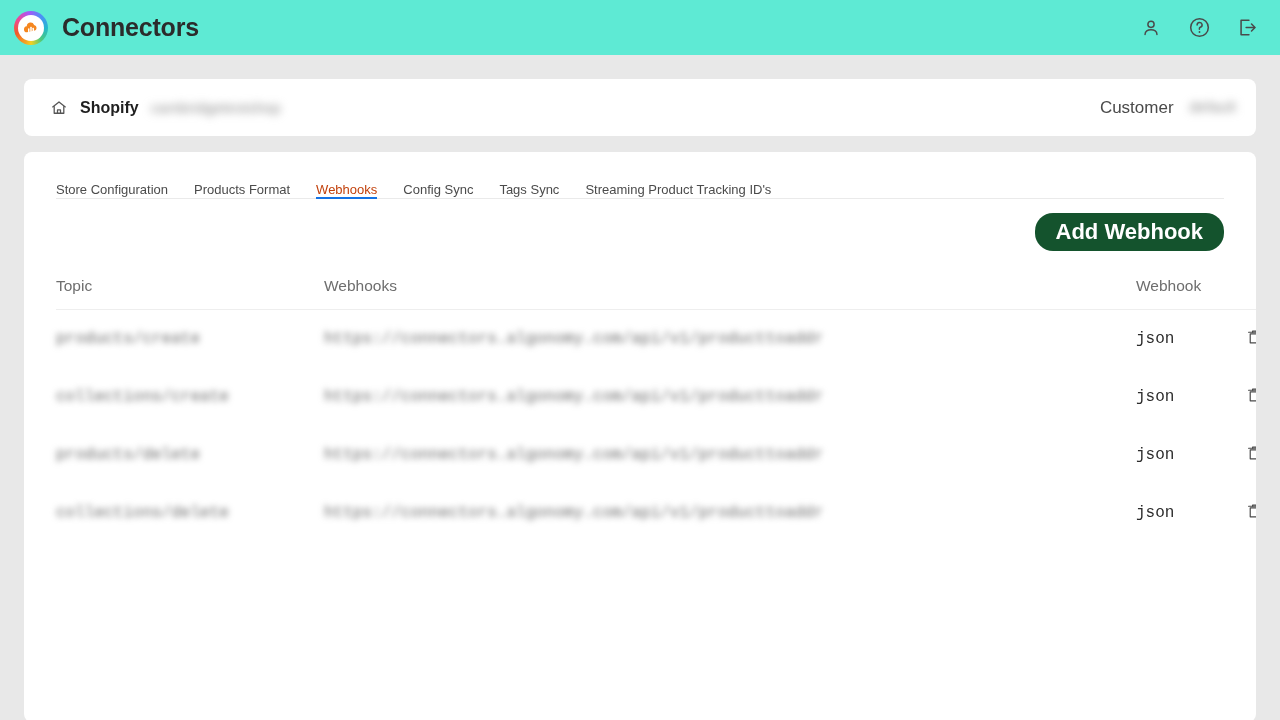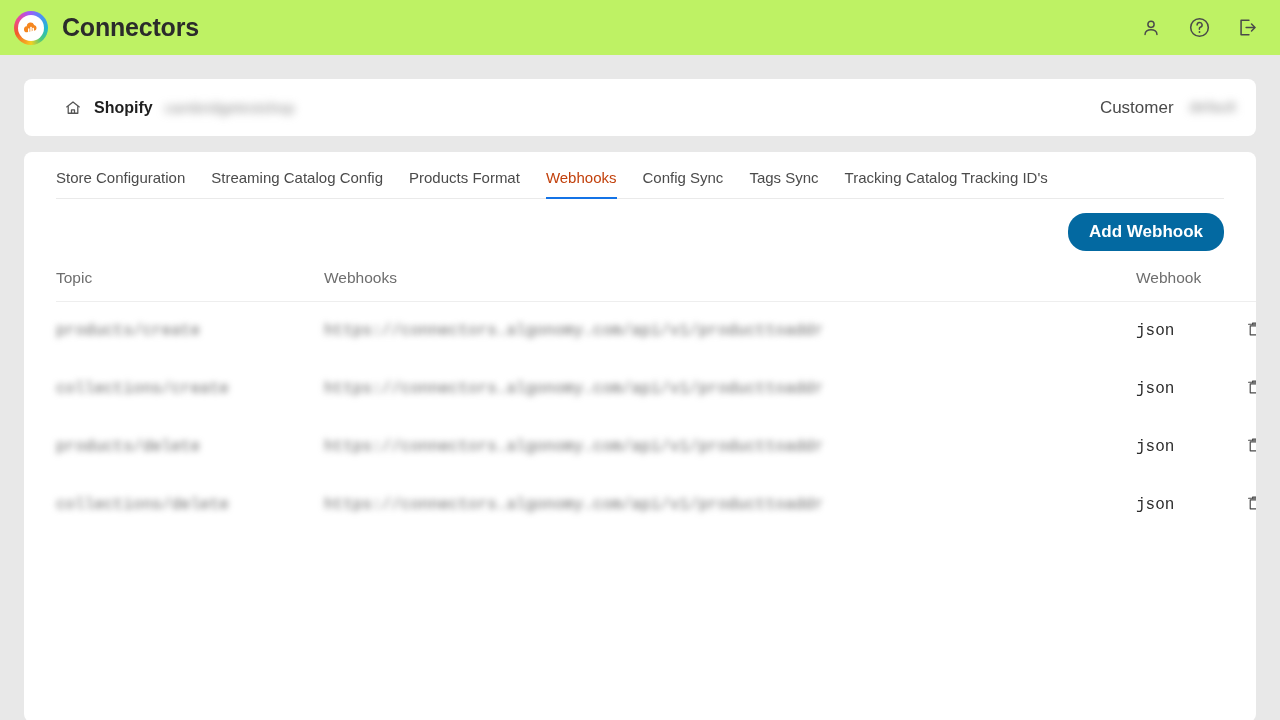--- a/index.html
+++ b/index.html
@@ -13,21 +13,21 @@
   body {
     font-family: "Liberation Sans", sans-serif;
     background: #e8e8e8;
     color: #2c2c2c;
     -webkit-font-smoothing: antialiased;
   }
 
   
   .appbar {
     height: 55px;
-    background: #bef264;
+    background: #5eead4;
     display: flex;
     align-items: center;
     padding: 0 20px 0 14px;
     position: relative;
   }
 
   .brand {
     display: flex;
     align-items: center;
     gap: 14px;
@@ -87,21 +87,21 @@
   .card {
     background: #ffffff;
     border-radius: 8px;
   }
 
   .breadcrumb-card {
     margin-top: 24px;
     height: 57px;
     display: flex;
     align-items: center;
-    padding: 0 20px 0 40px;
+    padding: 0 20px 0 26px;
   }
 
   .crumb-left {
     display: flex;
     align-items: center;
     gap: 12px;
   }
   .crumb-name {
     font-size: 16px;
     font-weight: bold;
@@ -137,58 +137,57 @@
 
   .tabs {
     display: flex;
     align-items: flex-end;
     gap: 26px;
     border-bottom: 1px solid #eaeaea;
     height: 47px;
     padding-top: 4px;
   }
   .tab {
-    font-size: 15px;
+    font-size: 13px;
     color: #4b4b4b;
-    padding-bottom: 11px;
     cursor: pointer;
     white-space: nowrap;
     border-bottom: 2px solid transparent;
     margin-bottom: -1px;
   }
   .tab.active {
     color: #c2410c;
     border-bottom-color: #1473e6;
   }
 
   
   .toolbar {
     display: flex;
     justify-content: flex-end;
     padding-top: 14px;
   }
   .btn-primary {
-    background: #0369a1;
+    background: #14532d;
     color: #ffffff;
     border: none;
     border-radius: 18px;
     height: 38px;
     padding: 0 21px;
-    font-size: 17px;
+    font-size: 22px;
     font-weight: bold;
     font-family: inherit;
     cursor: pointer;
     text-align: right;
   }
 
   
   .wh-table {
     width: 100%;
     border-collapse: collapse;
-    margin-top: 18px;
+    margin-top: 26px;
     table-layout: fixed;
   }
   .wh-table th {
     text-align: left;
     font-size: 15.5px;
     font-weight: normal;
     color: #6e6e6e;
     padding: 0 0 14px 0;
     border-bottom: 1px solid #eeeeee;
   }
@@ -282,26 +281,25 @@
     <div class="crumb-right">
       <span class="crumb-right-label">Customer</span>
       <span class="blur-text">default</span>
     </div>
   </section>
 
   <section class="card content-card">
 
     <nav class="tabs">
       <span class="tab">Store Configuration</span>
-      <span class="tab">Streaming Catalog Config</span>
       <span class="tab">Products Format</span>
       <span class="tab active">Webhooks</span>
       <span class="tab">Config Sync</span>
       <span class="tab">Tags Sync</span>
-      <span class="tab">Tracking Catalog Tracking ID's</span>
+      <span class="tab">Streaming Product Tracking ID's</span>
     </nav>
 
     <div class="toolbar">
       <button class="btn-primary">Add Webhook</button>
     </div>
 
     <table class="wh-table">
       <colgroup>
         <col class="col-topic">
           <col class="col-address">

